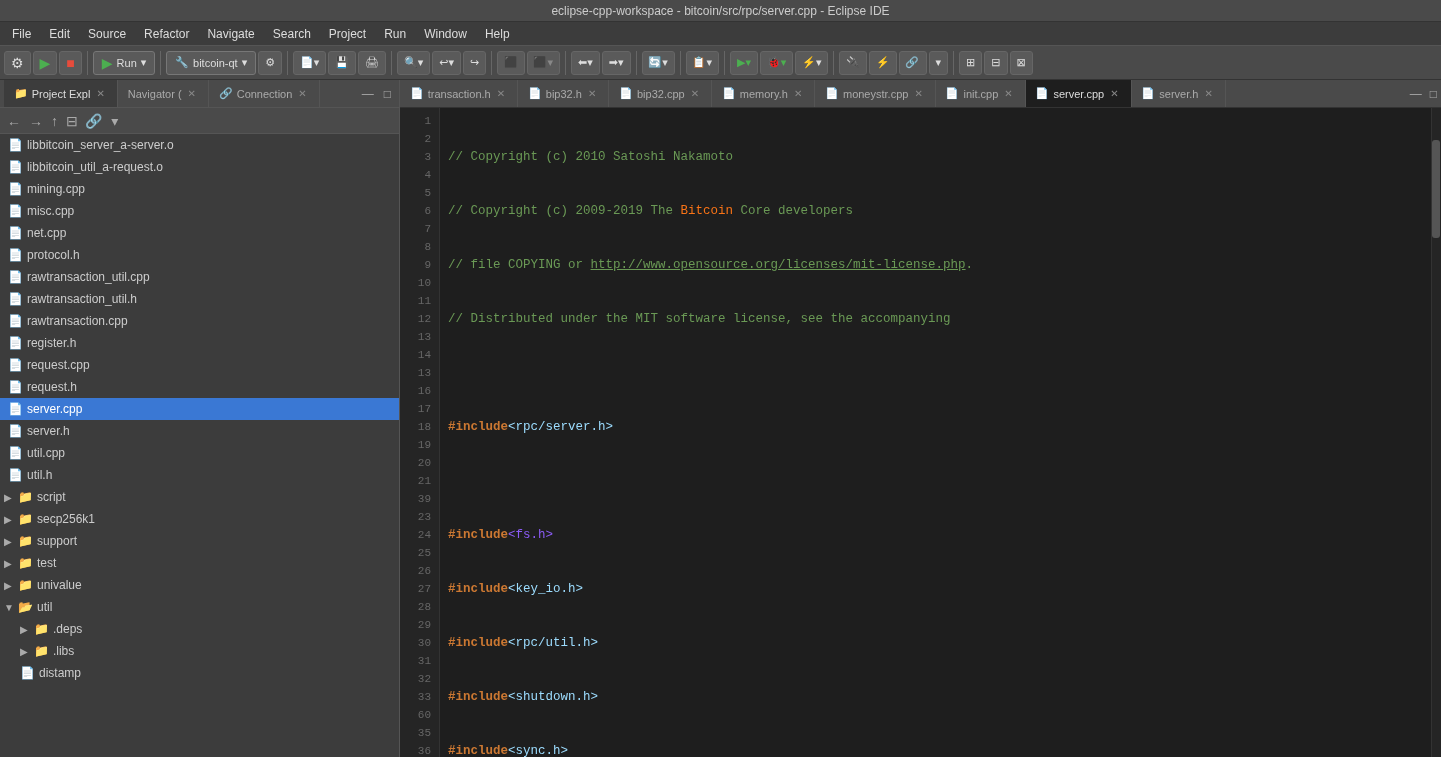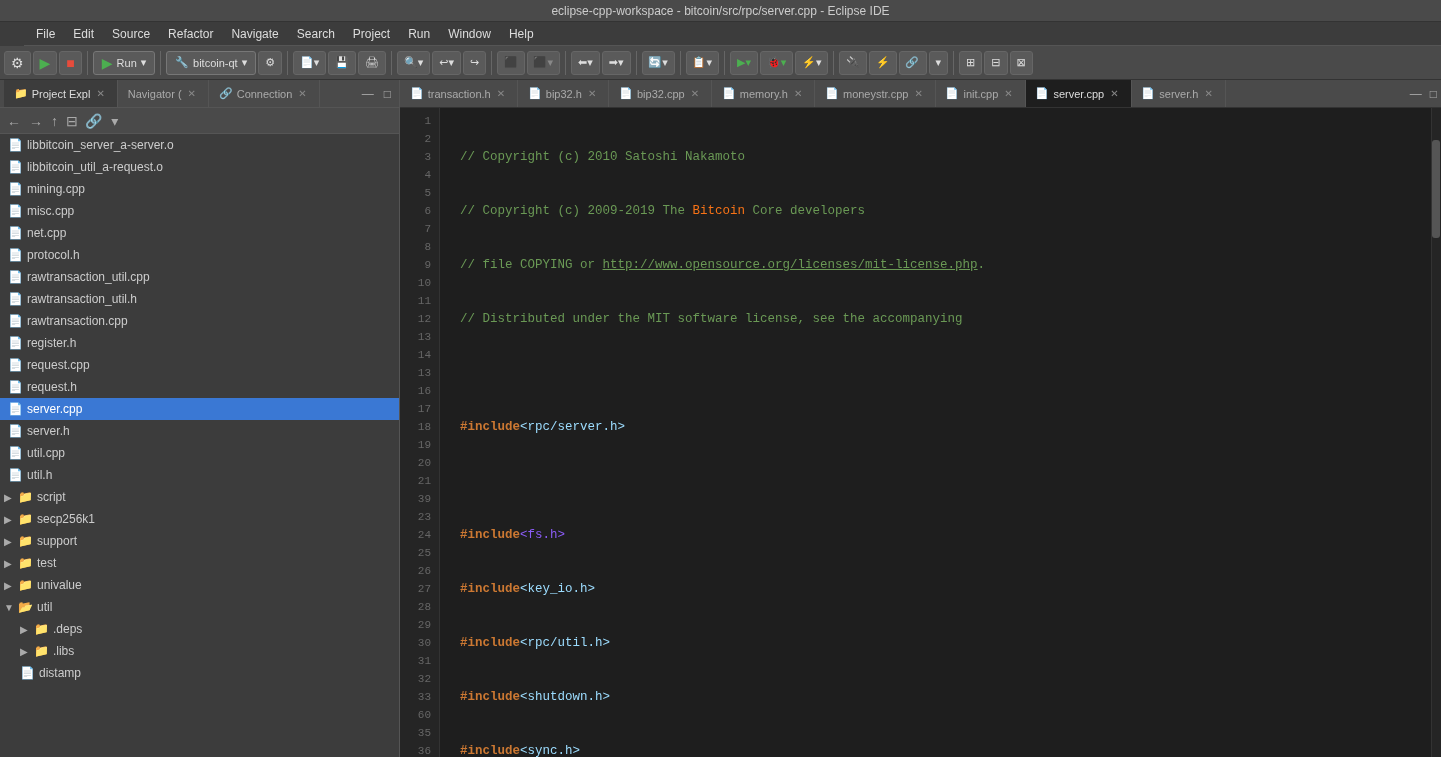--- a/index.html
+++ b/index.html
@@ -19,21 +19,20 @@
 
     
     #menubar {
       background: #3c3c3c;
       height: 24px;
       display: flex;
       align-items: center;
       border-bottom: 1px solid #555;
       padding: 0 4px;
       gap: 2px;
-      margin-left: 24px;
     }
     .menu-item {
       padding: 2px 8px;
       cursor: pointer;
       color: #ddd;
       font-size: 12px;
       border-radius: 2px;
     }
 
     
@@ -250,21 +249,20 @@
       user-select: none;
       border-right: 1px solid #333;
       overflow: hidden;
     }
     .line-number { height: 18px; display: flex; align-items: center; justify-content: flex-end; font-size: 11px; }
     .code-content {
       flex: 1;
       overflow: auto;
       padding: 4px 8px;
       white-space: pre;
-      margin-left: 12px;
     }
     .code-line { height: 18px; display: flex; align-items: center; }
 
     
     .c-comment { color: #6a9955; }
     .c-keyword { color: #cc7832; font-weight: bold; }
 
     
     ::-webkit-scrollbar { width: 8px; height: 8px; }
     ::-webkit-scrollbar-track { background: #2d2d2d; }

